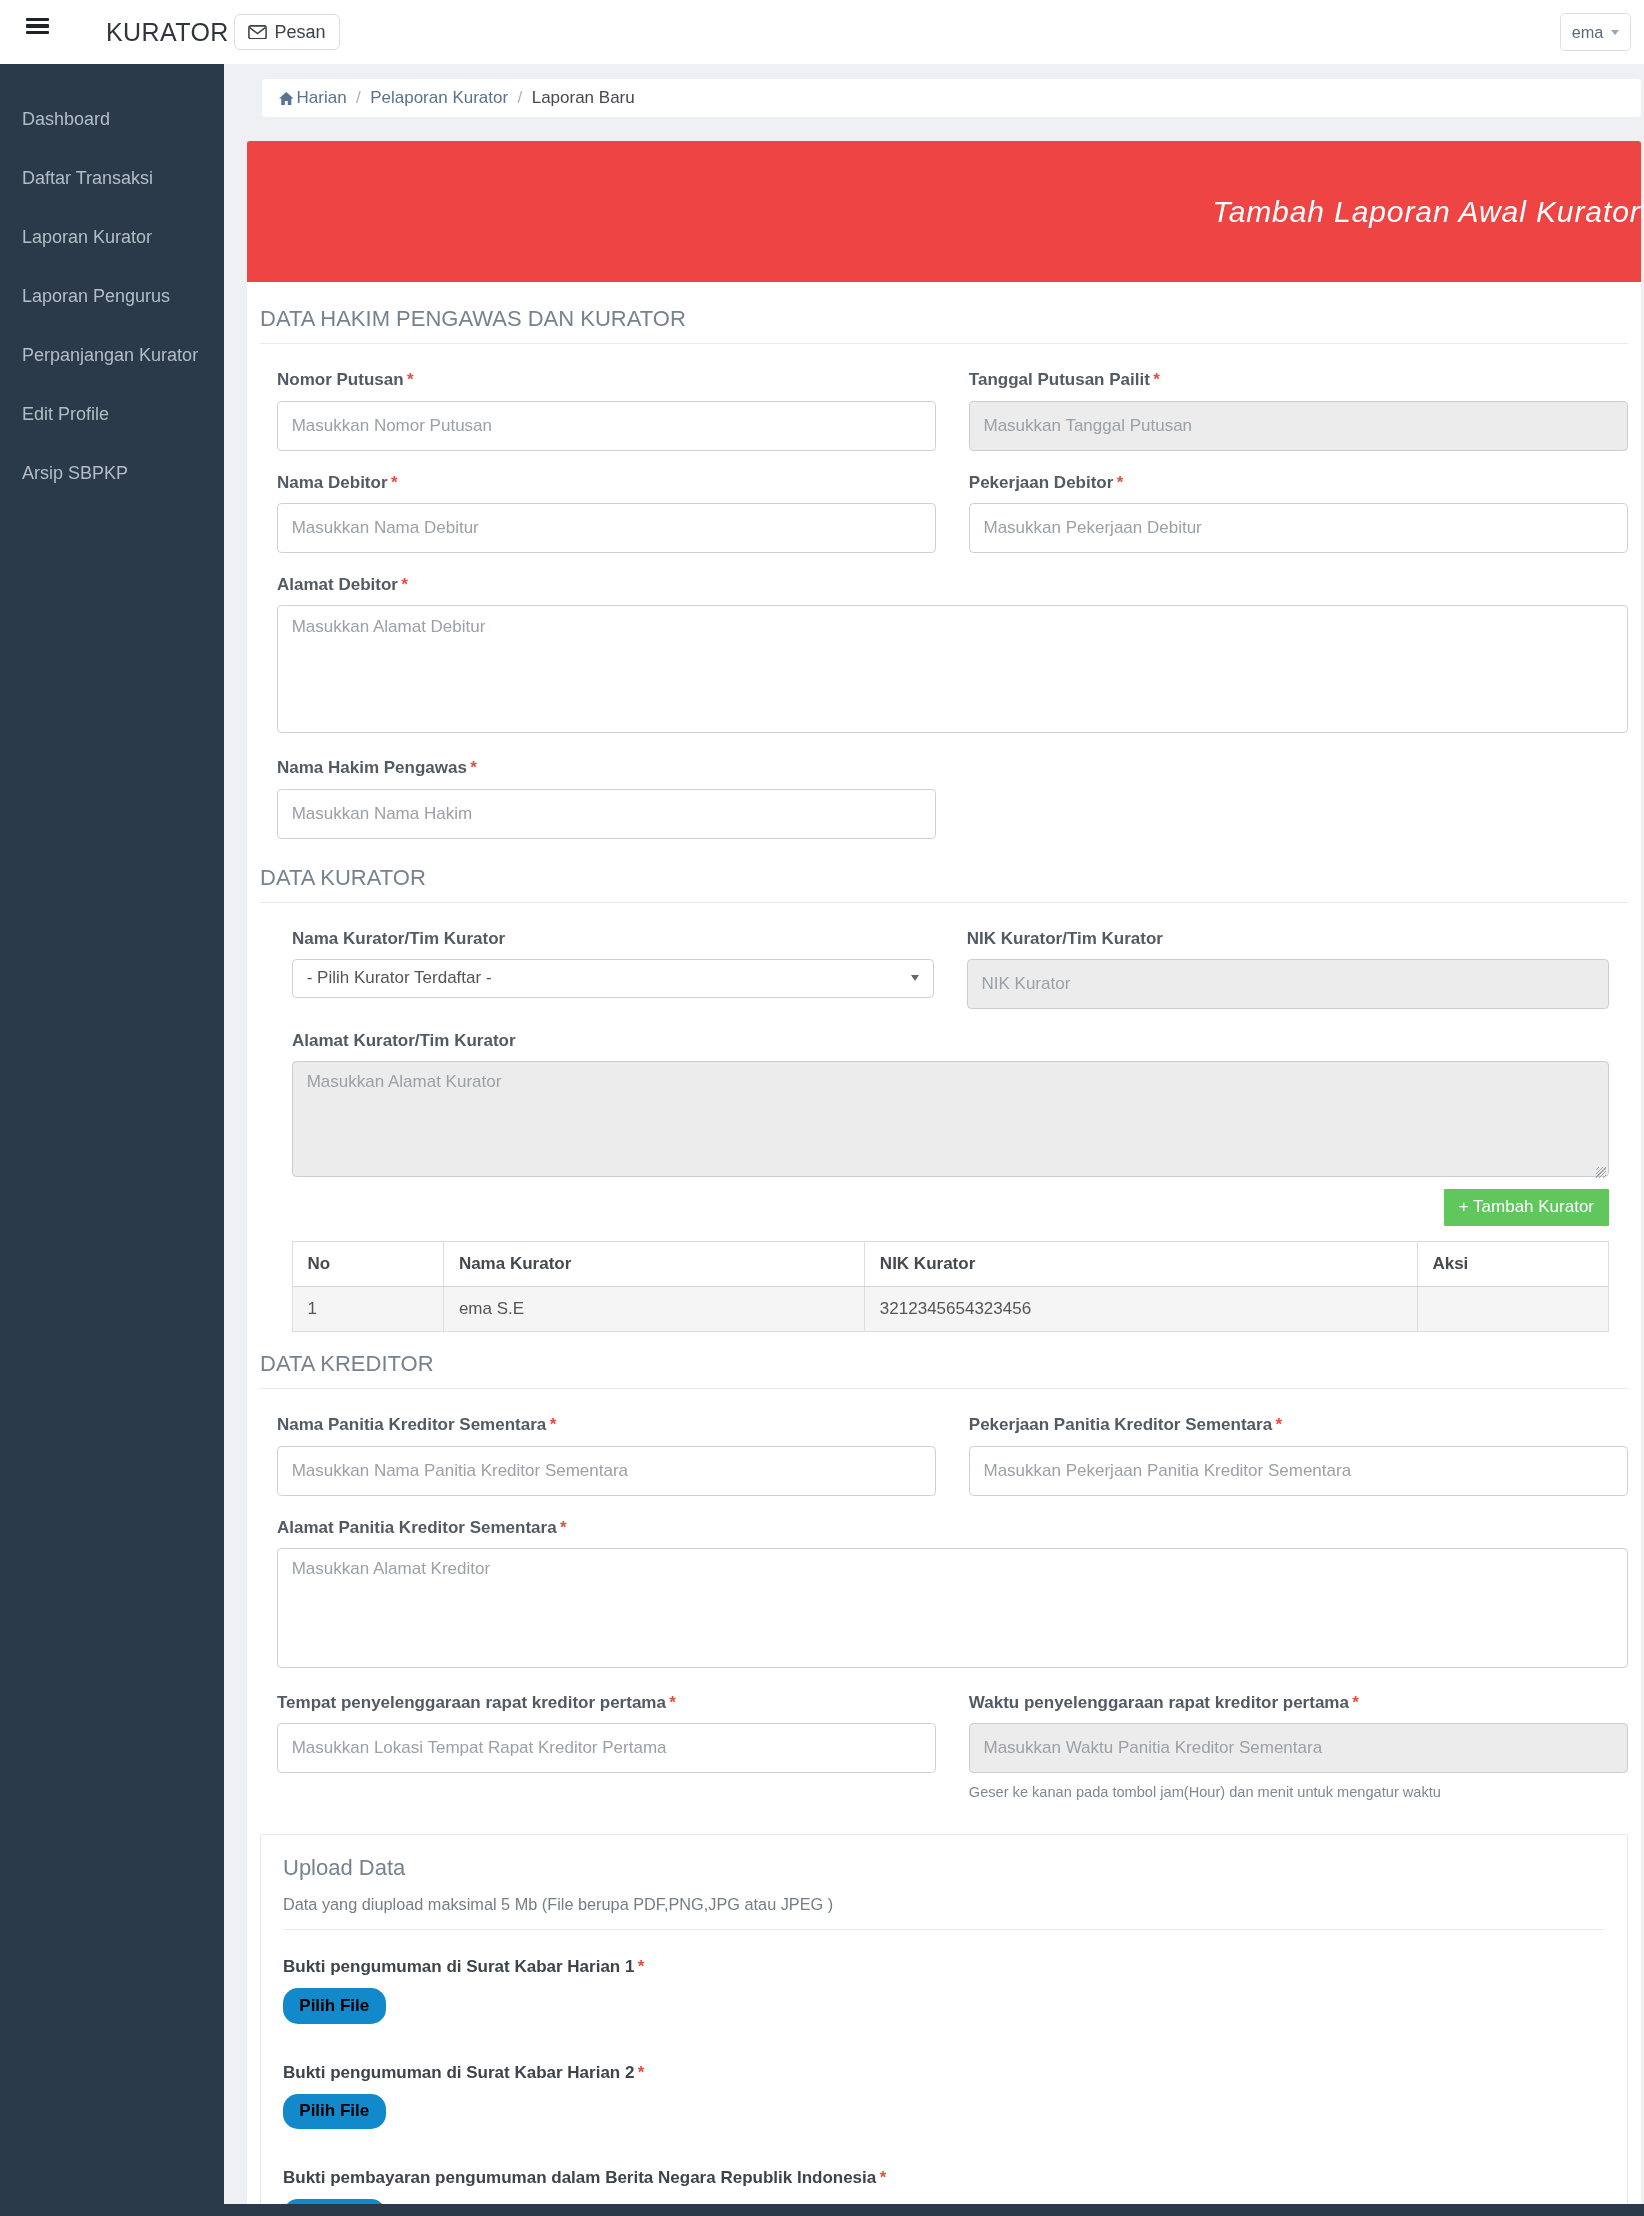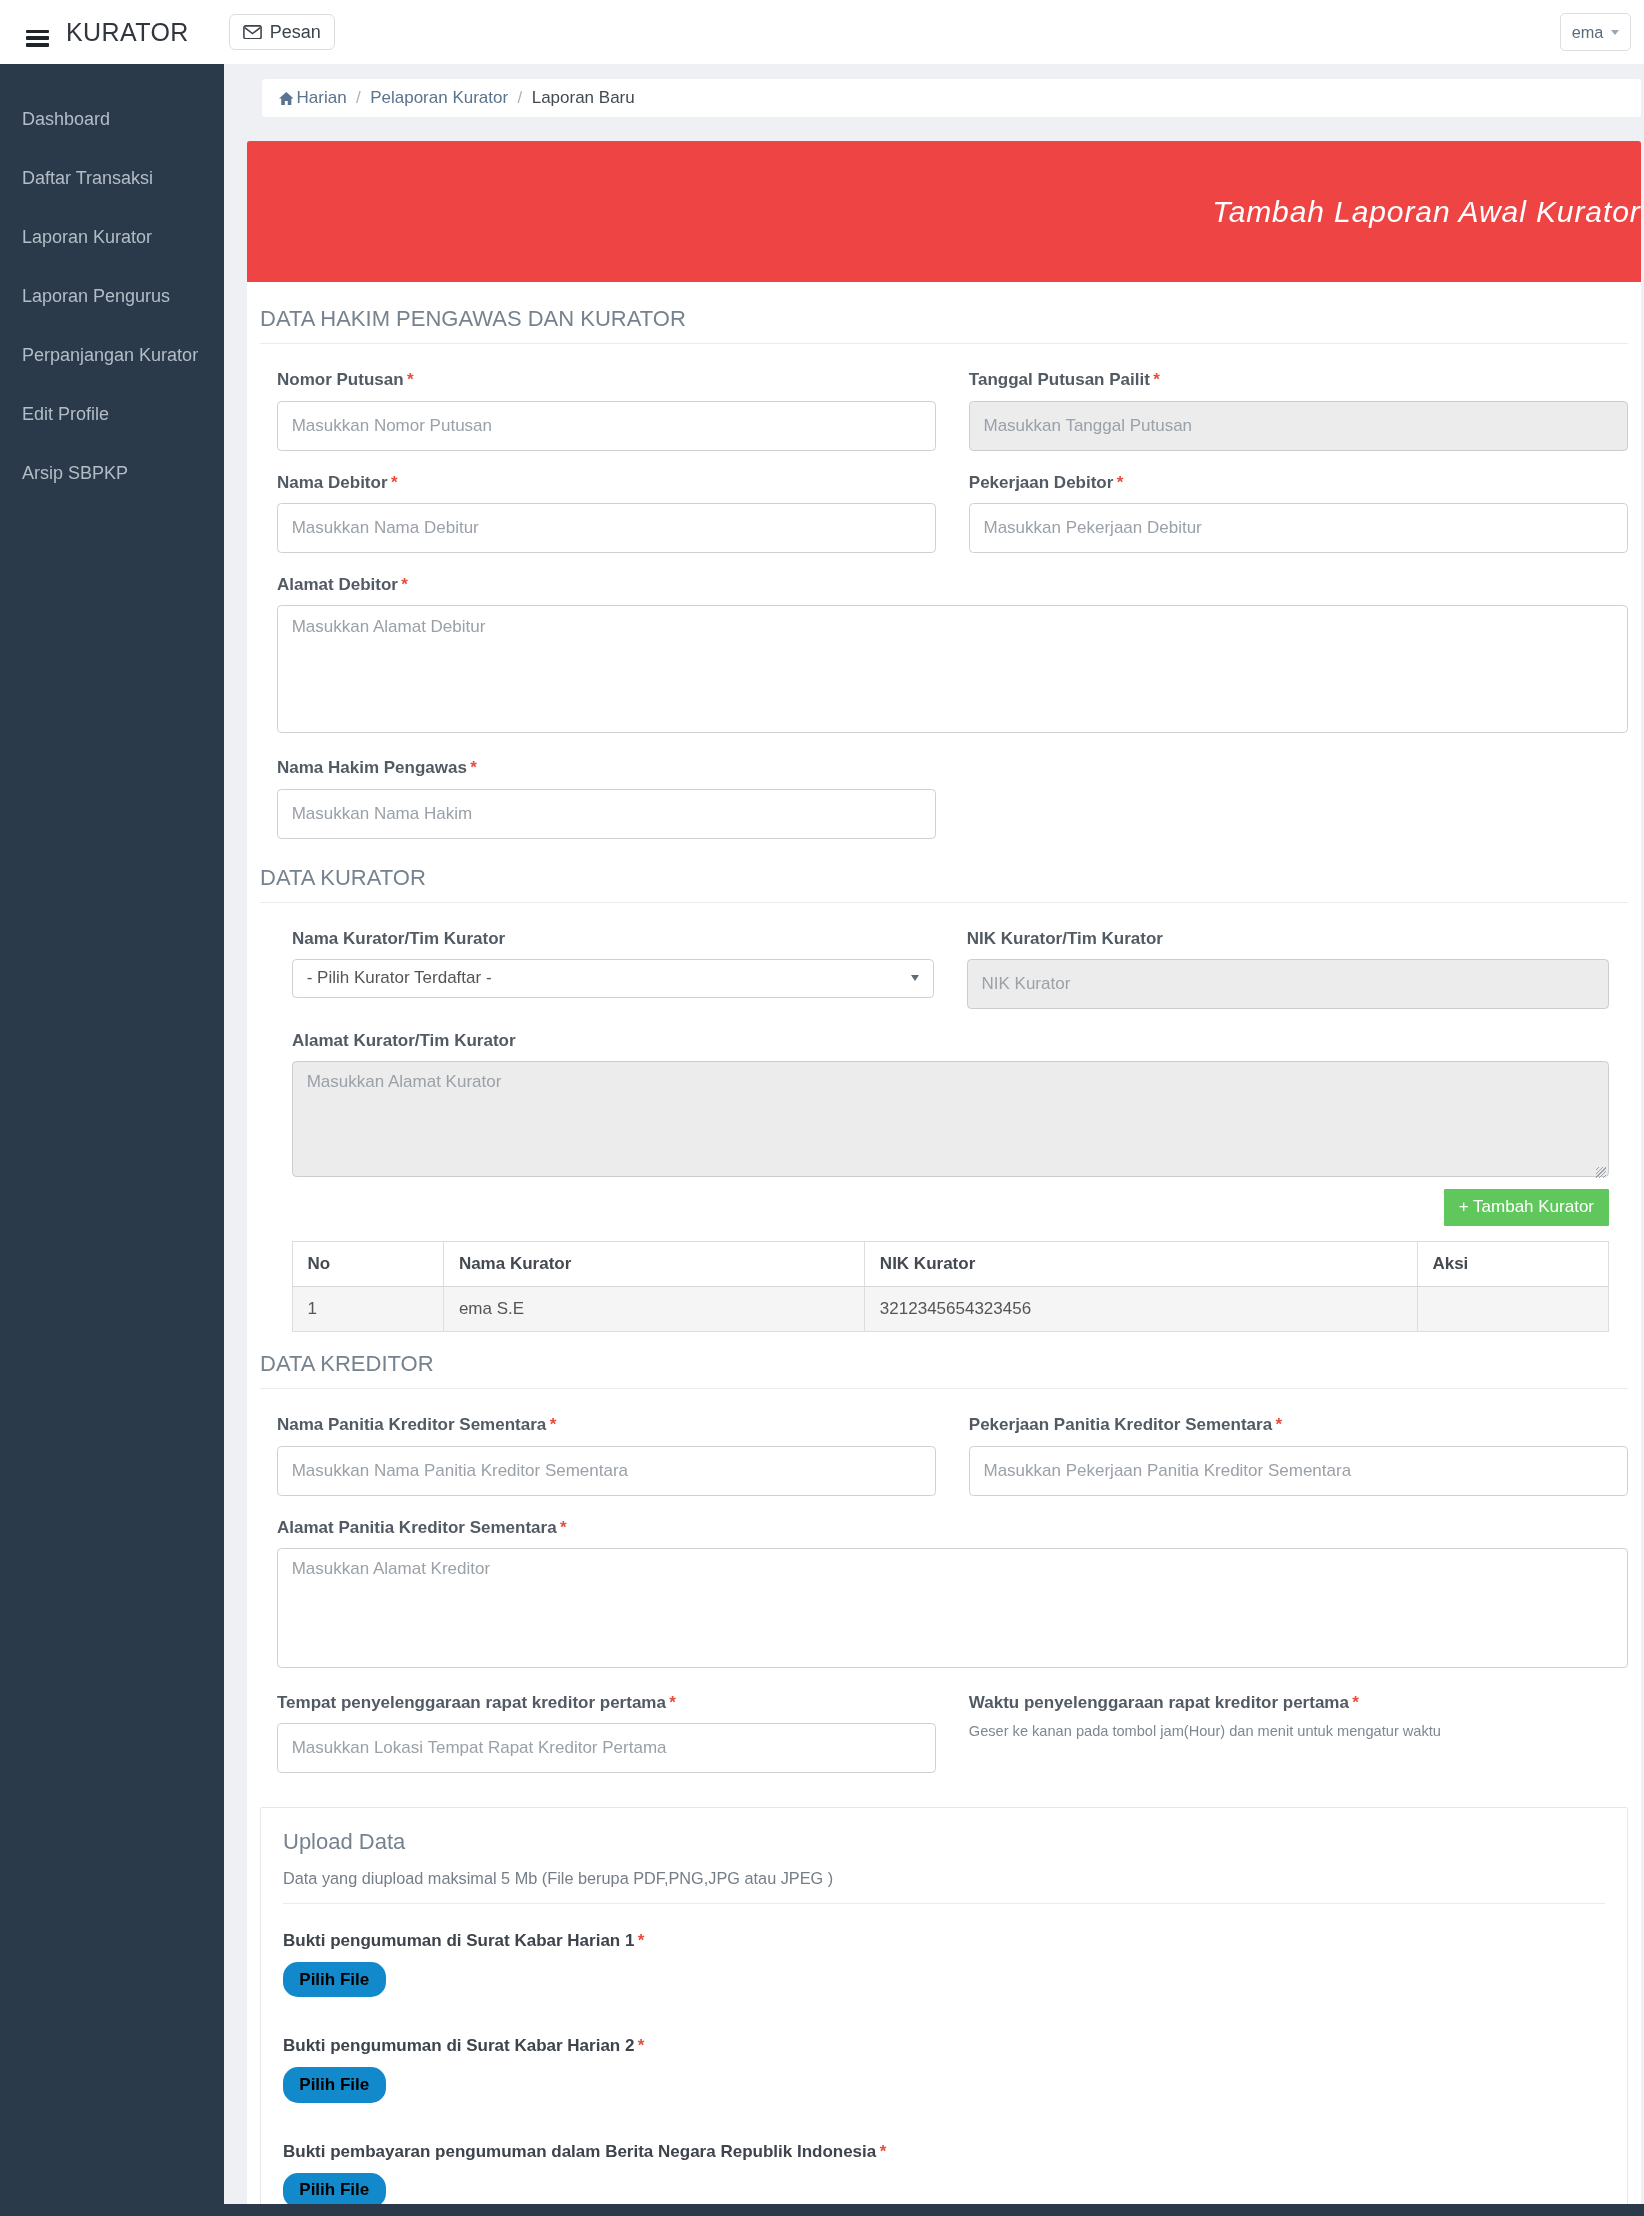--- a/index.html
+++ b/index.html
@@ -6,21 +6,21 @@
   html, body { margin: 0; padding: 0; }
   body {
     width: 1644px; height: 2216px; overflow: hidden;
     font-family: "Liberation Sans", sans-serif;
     background: #eef0f3; color: #555;
   }
   .app { display: flex; flex-direction: column; width: 1644px; height: 2216px; }
 
   
   .topbar { flex: 0 0 64px; background: #ffffff; display: flex; align-items: center; }
-  .brand-area { flex: 0 0 224px; display: flex; align-items: flex-end; padding-left: 26px; }
+  .brand-area { flex: 0 0 224px; display: flex; align-items: flex-start; padding-left: 26px; gap: 40px; }
   .menu-icon { width: 23px; display: inline-flex; flex-direction: column; gap: 3.4px; cursor: pointer; }
   .menu-icon span { display: block; height: 3.4px; background: #1f2429; border-radius: 0.9px; }
   .brand { margin-left: 17px; font-size: 25px; font-weight: 500; color: #31363c; letter-spacing: 0.4px; }
   .pesan-btn { margin-left: 5.1px; display: inline-flex; align-items: center; gap: 7.7px;
     border: 0.9px solid #d9dde1; border-radius: 6px; background: #fff; padding: 6.9px 13px;
     font-size: 18px; color: #3c434a; cursor: pointer; font-family: inherit; }
   .topbar-spacer { flex: 1 1 auto; }
   .user-btn { margin-right: 13px; display: inline-flex; align-items: center; gap: 7.7px;
     border: 0.9px solid #dadee2; border-radius: 5.1px; background: #fff; padding: 8.6px 11px;
     font-size: 16.3px; color: #5b6b7c; cursor: pointer; font-family: inherit; }
@@ -286,20 +286,21 @@
               <div class="fcol">
                 <label class="flabel">
                   <span>Tempat penyelenggaraan rapat kreditor pertama</span><span class="req">*</span>
                 </label>
                 <input class="finput" placeholder="Masukkan Lokasi Tempat Rapat Kreditor Pertama" style="">
               </div>
               <div class="fcol">
                 <label class="flabel">
                   <span>Waktu penyelenggaraan rapat kreditor pertama</span><span class="req">*</span>
                 </label>
+                <input class="finput disabled-ctl" placeholder="Masukkan Waktu Panitia Kreditor Sementara" style="">
                 <div class="helper">Geser ke kanan pada tombol jam(Hour) dan menit untuk mengatur waktu</div>
               </div>
             </div>
           </div>
 
           <div class="panel">
             <div class="panel-head">
               <h3 class="panel-title">Upload Data</h3>
               <div class="panel-subtitle">Data yang diupload maksimal 5 Mb (File berupa PDF,PNG,JPG atau JPEG )</div>
             </div>

